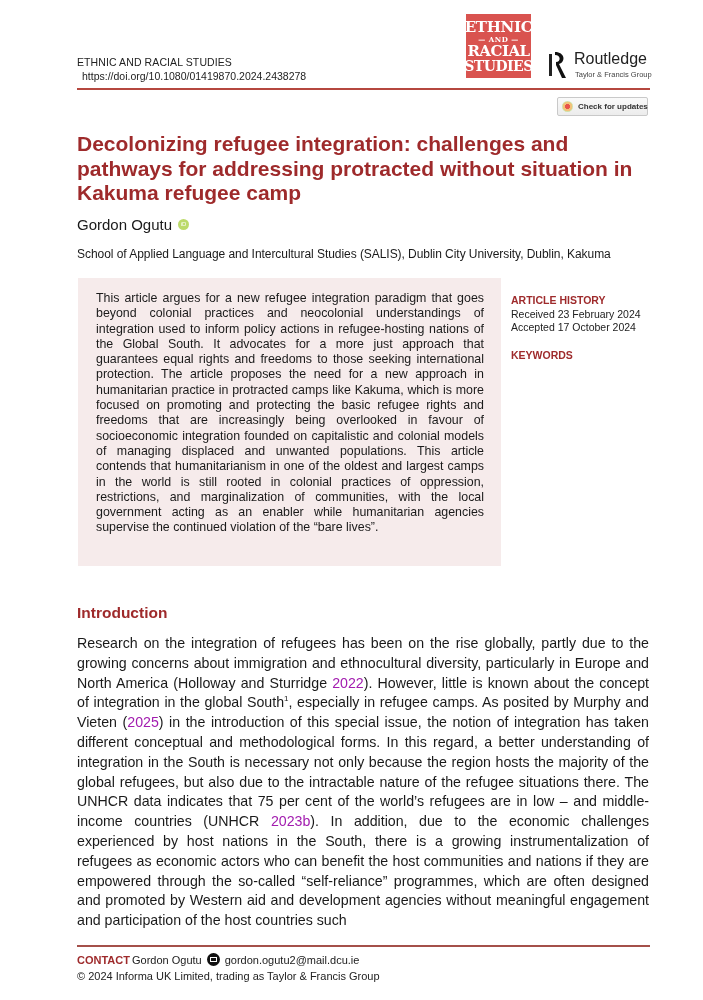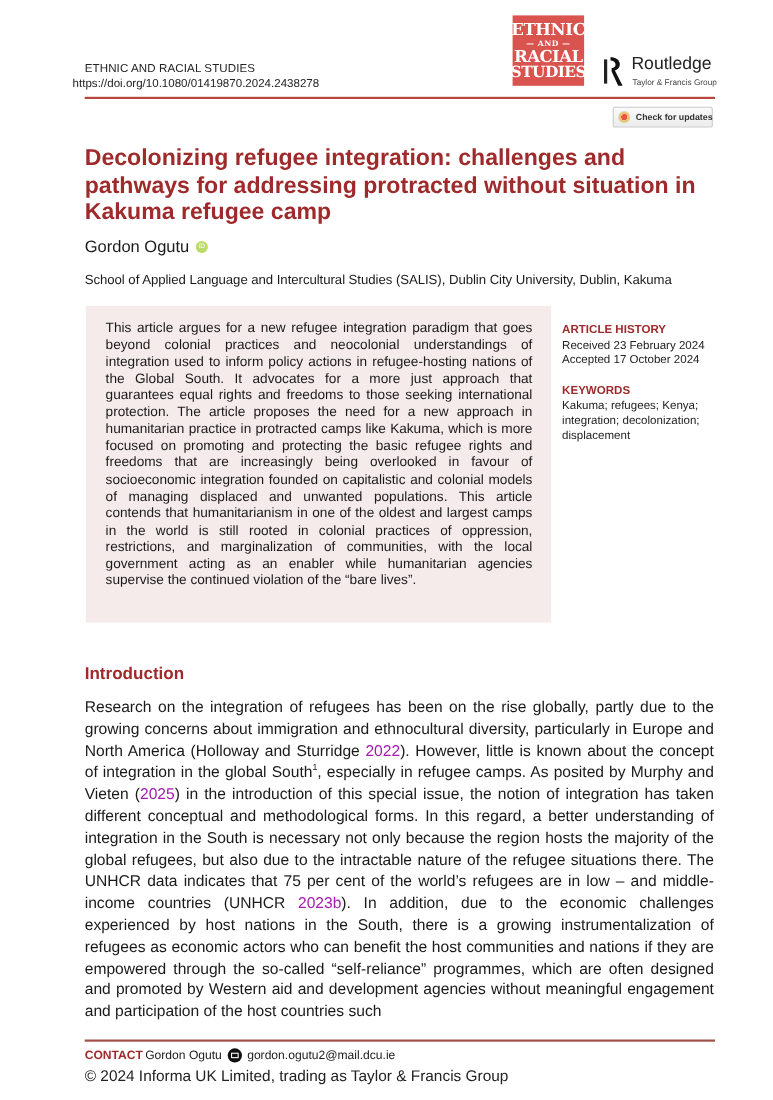--- a/index.html
+++ b/index.html
@@ -1,21 +1,21 @@
 <!DOCTYPE html>
 <html><head>
 <meta charset="utf-8">
 <style>
   html, body { margin: 0; padding: 0; background: #ffffff; }
   body { width: 703px; height: 1000px; position: relative; overflow: hidden;
          font-family: "Liberation Sans", "DejaVu Sans", sans-serif; color: #1a1a1a; }
   .abs { position: absolute; }
 
   .journal-name { left: 77px; top: 56px; font-size: 10.5px; letter-spacing: 0.1px; color: #222; }
-  .doi { left: 66px; top: 70px; font-size: 10.5px; color: #222; }
+  .doi { left: 82px; top: 70px; font-size: 10.5px; color: #222; }
 
   .journal-logo { left: 466px; top: 14px; width: 65px; height: 64px; background: #d9534f;
                   color: #fff; font-family: "DejaVu Serif", "Liberation Serif", serif; font-weight: bold;
                   text-align: center; line-height: 1; display: flex; flex-direction: column;
                   justify-content: center; align-items: center; }
   .journal-logo .l1 { font-size: 15px; letter-spacing: -0.3px; }
   .journal-logo .l2 { font-size: 7px; margin: 1px 0; letter-spacing: 0.5px; }
   .journal-logo .l3 { font-size: 15px; letter-spacing: -0.5px; }
   .journal-logo .l4 { font-size: 14px; letter-spacing: -0.5px; }
 
@@ -59,21 +59,21 @@
   .body-text sup { font-size: 8px; line-height: 0; }
 
   .rule-bottom { left: 77px; top: 945px; width: 573px; height: 1.5px; background: #a4504a; }
 
   .contact { left: 77px; top: 953px; font-size: 11px; color: #1a1a1a; display: flex; align-items: center; }
   .contact .contact-label { font-weight: bold; color: #9e2a2b; margin-right: 2px; }
   .mail-icon { display: inline-block; width: 13px; height: 13px; border-radius: 50%; background: #111;
                margin: 0 5px; position: relative; }
   .mail-icon::after { content: ""; position: absolute; left: 3px; top: 4px; width: 7px; height: 5px;
                       border: 1px solid #fff; box-sizing: border-box; }
-  .copyright { left: 77px; top: 970px; font-size: 14px; color: #222; }
+  .copyright { left: 77px; top: 970px; font-size: 11px; color: #222; }
 </style>
 </head>
 <body>
 
 <div class="abs journal-name">ETHNIC AND RACIAL STUDIES</div>
 <a class="abs doi">https://doi.org/10.1080/01419870.2024.2438278</a>
 
 <div class="abs journal-logo">
   <span class="l1">ETHNIC</span>
   <span class="l2">— AND —</span>
@@ -108,21 +108,20 @@
 <div class="abs abstract-text">This article argues for a new refugee integration paradigm that goes beyond colonial practices and neocolonial understandings of integration used to inform policy actions in refugee-hosting nations of the Global South. It advocates for a more just approach that guarantees equal rights and freedoms to those seeking international protection. The article proposes the need for a new approach in humanitarian practice in protracted camps like Kakuma, which is more focused on promoting and protecting the basic refugee rights and freedoms that are increasingly being overlooked in favour of socioeconomic integration founded on capitalistic and colonial models of managing displaced and unwanted populations. This article contends that humanitarianism in one of the oldest and largest camps in the world is still rooted in colonial practices of oppression, restrictions, and marginalization of communities, with the local government acting as an enabler while humanitarian agencies supervise the continued violation of the “bare lives”.</div>
 
 <div class="abs side history">
   <div class="side-head">ARTICLE HISTORY</div>
   <div>Received 23 February 2024</div>
   <div>Accepted 17 October 2024</div>
 </div>
 
 <div class="abs side keywords">
   <div class="side-head">KEYWORDS</div>
-  <div>Kakuma; refugees; Kenya; integration; decolonization; displacement</div>
 </div>
 
 <h2 class="abs section-heading" style="margin:0">Introduction</h2>
 
 <div class="abs body-text"><span>Research on the integration of refugees has been on the rise globally, partly due to the growing concerns about immigration and ethnocultural diversity, particularly in Europe and North America (Holloway and Sturridge </span><a class="cite">2022</a><span>). However, little is known about the concept of integration in the global South</span><sup>1</sup><span>, especially in refugee camps. As posited by Murphy and Vieten (</span><a class="cite">2025</a><span>) in the introduction of this special issue, the notion of inte­gration has taken different conceptual and methodological forms. In this regard, a better understanding of integration in the South is necessary not only because the region hosts the majority of the global refugees, but also due to the intractable nature of the refugee situations there. The UNHCR data indicates that 75 per cent of the world’s refugees are in low – and middle-income countries (UNHCR </span><a class="cite">2023b</a><span>). In addition, due to the economic challenges experienced by host nations in the South, there is a growing instrumentalization of refugees as economic actors who can benefit the host communities and nations if they are empowered through the so-called “self-reliance” pro­grammes, which are often designed and promoted by Western aid and development agencies without meaningful engagement and participation of the host countries such</span></div>
 
 <div class="abs rule-bottom"></div>
 
 <div class="abs contact">
   <span class="contact-label">CONTACT</span>

